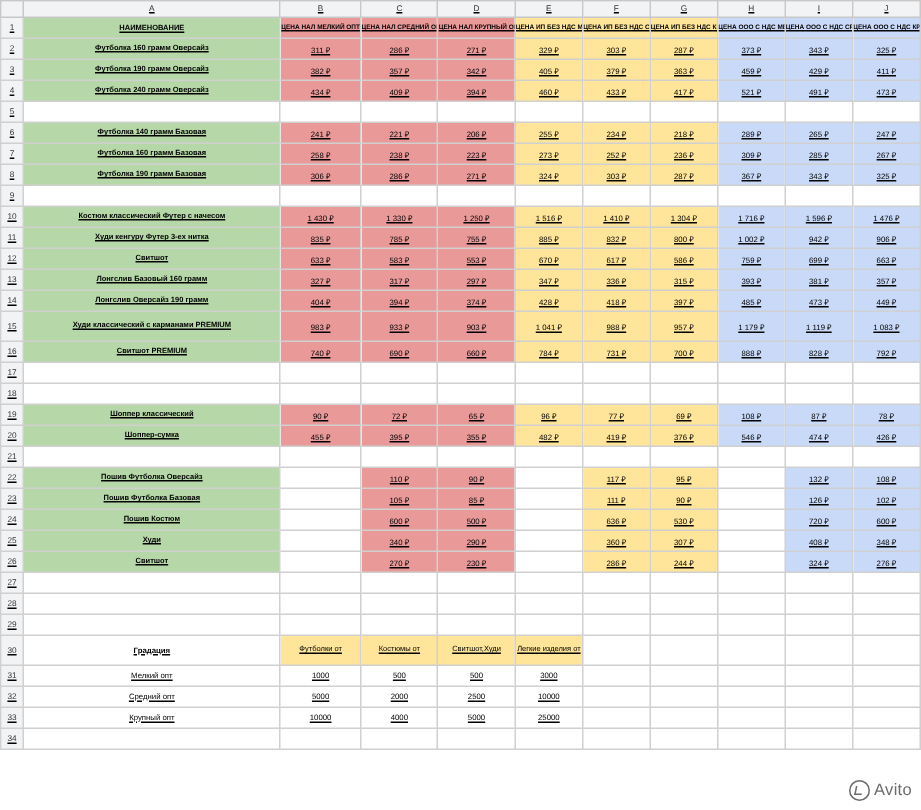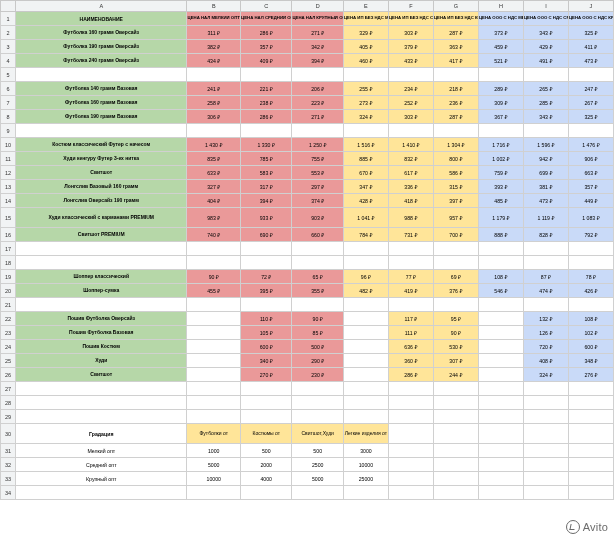--- a/index.html
+++ b/index.html
@@ -10,20 +10,21 @@
   body {
     width: 614px;
     height: 540px;
     font-family: "Liberation Sans", sans-serif;
     overflow: hidden;
   }
   #sheet {
     width: 614px;
     height: 540px;
     position: relative;
+    text-decoration: underline;
   }
   table.grid {
     border-collapse: collapse;
     table-layout: fixed;
     width: 614px;
     font-size: 5.2px;
     color: #000;
   }
   table.grid td, table.grid th {
     border: 0.5px solid #d0d0d0;

